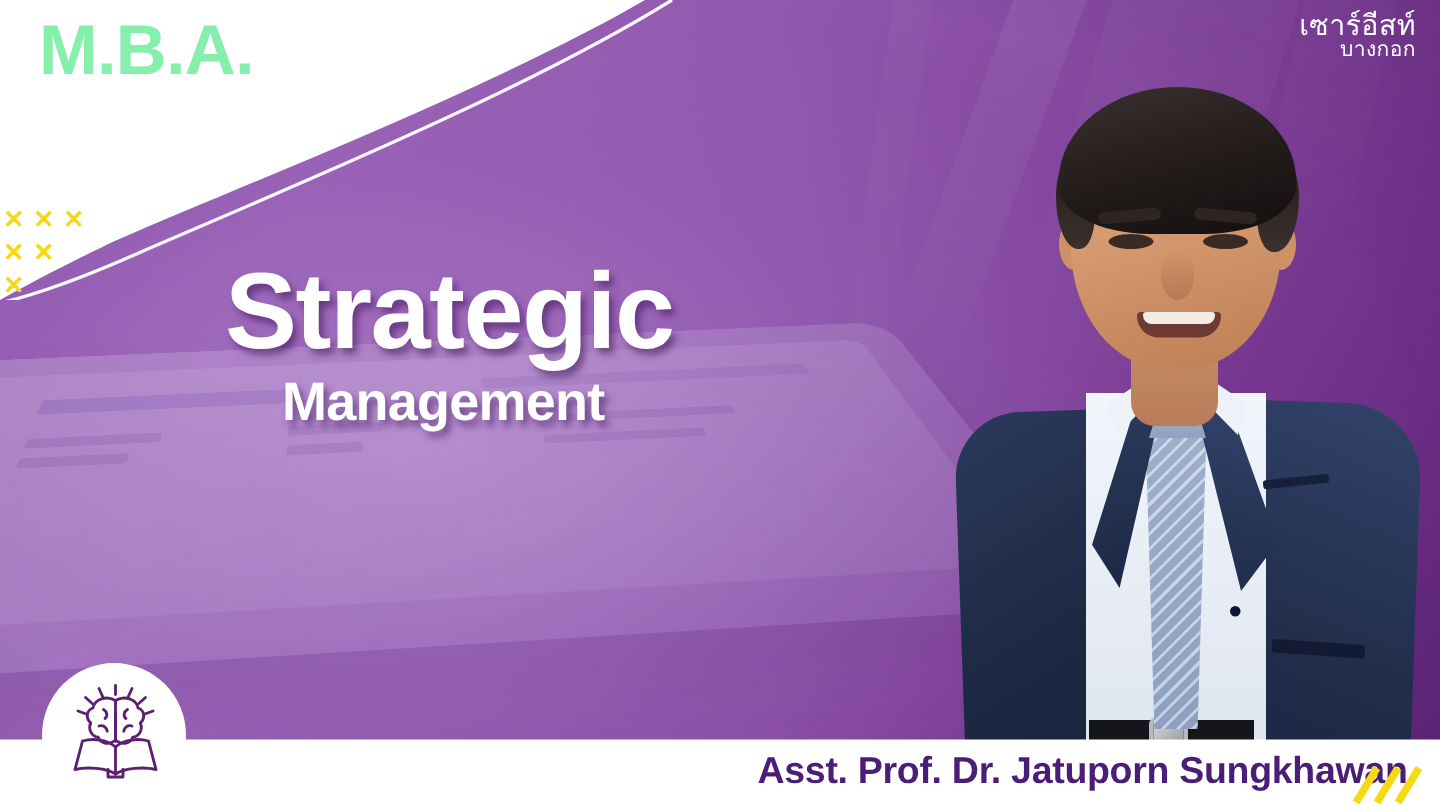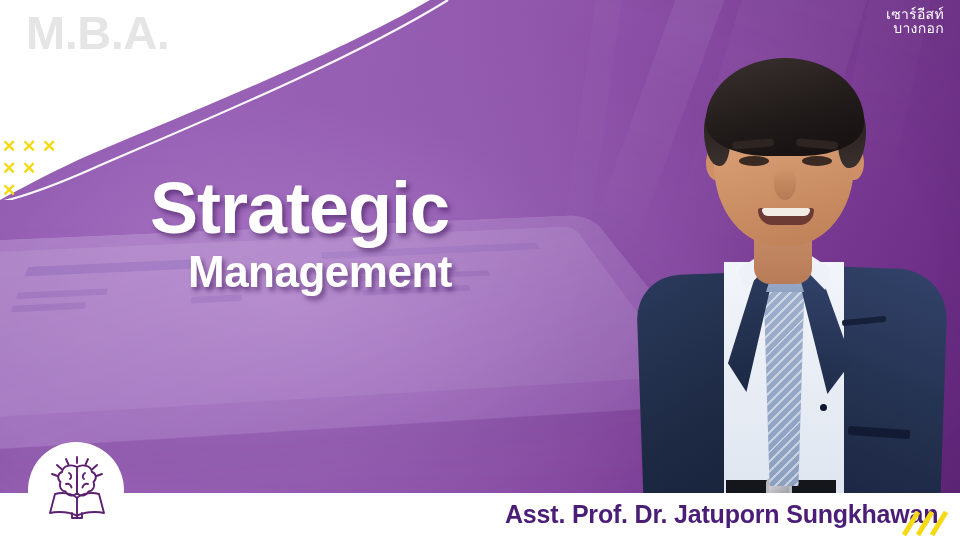--- a/index.html
+++ b/index.html
@@ -92,21 +92,21 @@
   
   .logo-block {
     position: absolute;
     left: 26px;
     top: 8px;
     width: 240px;
   }
   .logo-mba {
     font-size: 47px;
     font-weight: bold;
-    color: #e5e5e5;
+    color: #86efac;
     letter-spacing: -0.5px;
     line-height: 1.05;
     margin: 0;
   }
   .logo-cn {
     font-size: 28px;
     color: #8a8a8a;
     letter-spacing: 2px;
     line-height: 1.2;
     margin: 2px 0 0 2px;
@@ -128,42 +128,42 @@
   
   .uni-logo {
     position: absolute;
     right: 16px;
     top: 8px;
     text-align: right;
     color: #ffffff;
     line-height: 0.98;
     font-family: "DejaVu Sans", sans-serif;
   }
-  .uni-l1 { font-size: 14px; letter-spacing: .3px; }
+  .uni-l1 { font-size: 19px; letter-spacing: .3px; }
   .uni-l2 { font-size: 14px; letter-spacing: .3px; }
 
   
   .title-wrap {
     position: absolute;
     left: 150px;
     top: 172px;
     width: 520px;
   }
   .title-main {
     margin: 0;
     font-size: 72px;
     font-weight: bold;
     color: #ffffff;
     letter-spacing: -1px;
     line-height: 1;
     text-shadow: 3px 4px 5px rgba(60,20,85,0.55);
   }
   .title-sub {
     margin: 6px 0 0 38px;
-    font-size: 44px;
+    font-size: 36px;
     font-weight: bold;
     color: #ffffff;
     letter-spacing: -0.5px;
     line-height: 1;
     text-shadow: 3px 4px 5px rgba(60,20,85,0.55);
   }
 
   
   .portrait {
     position: absolute;

